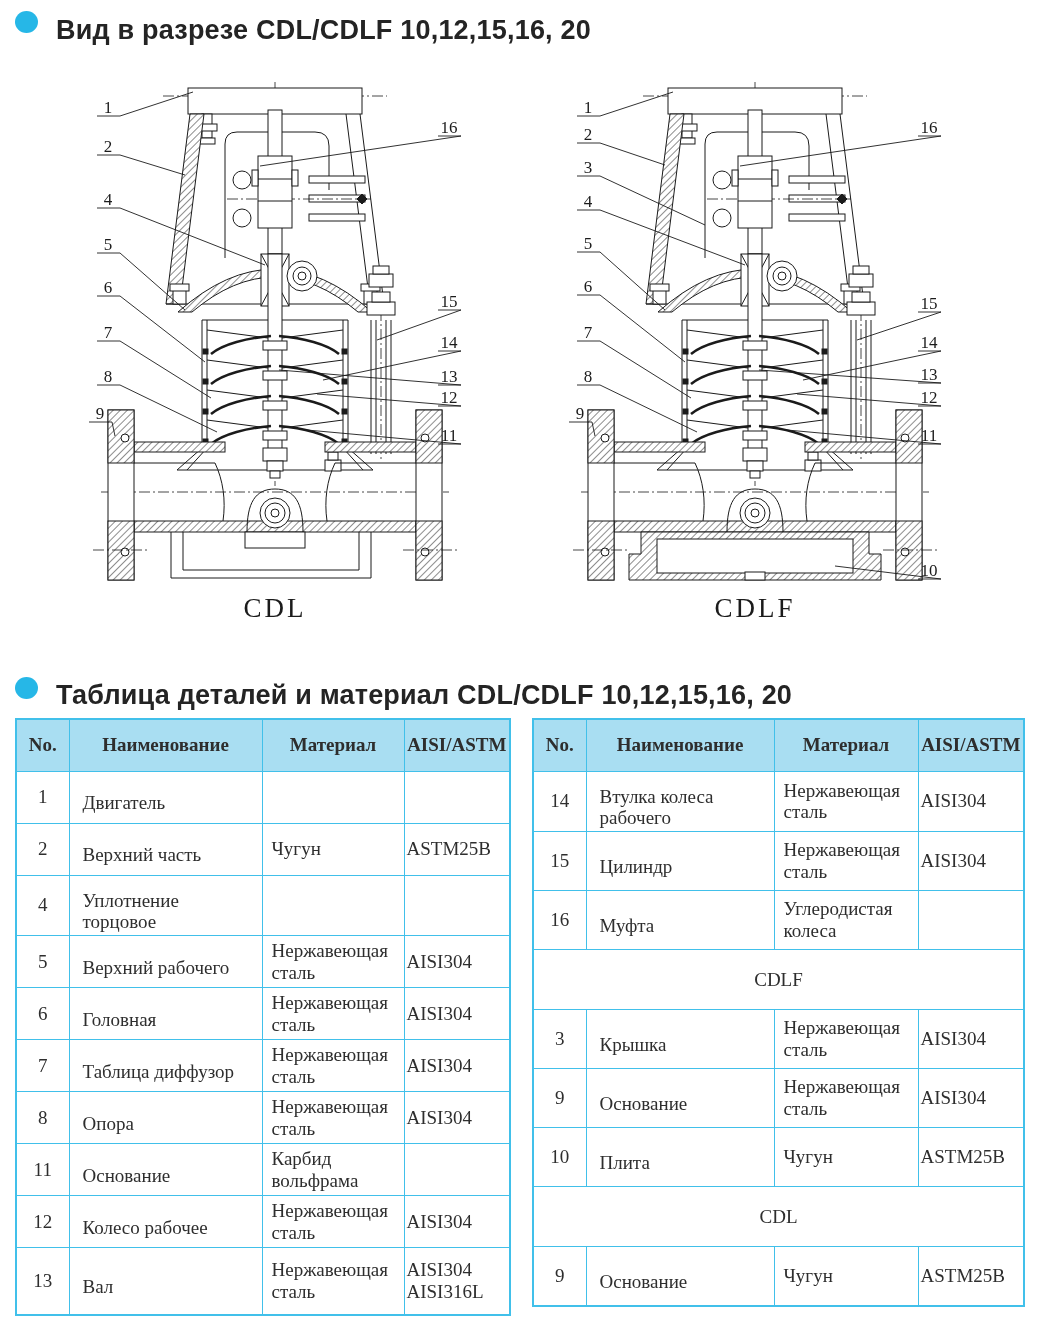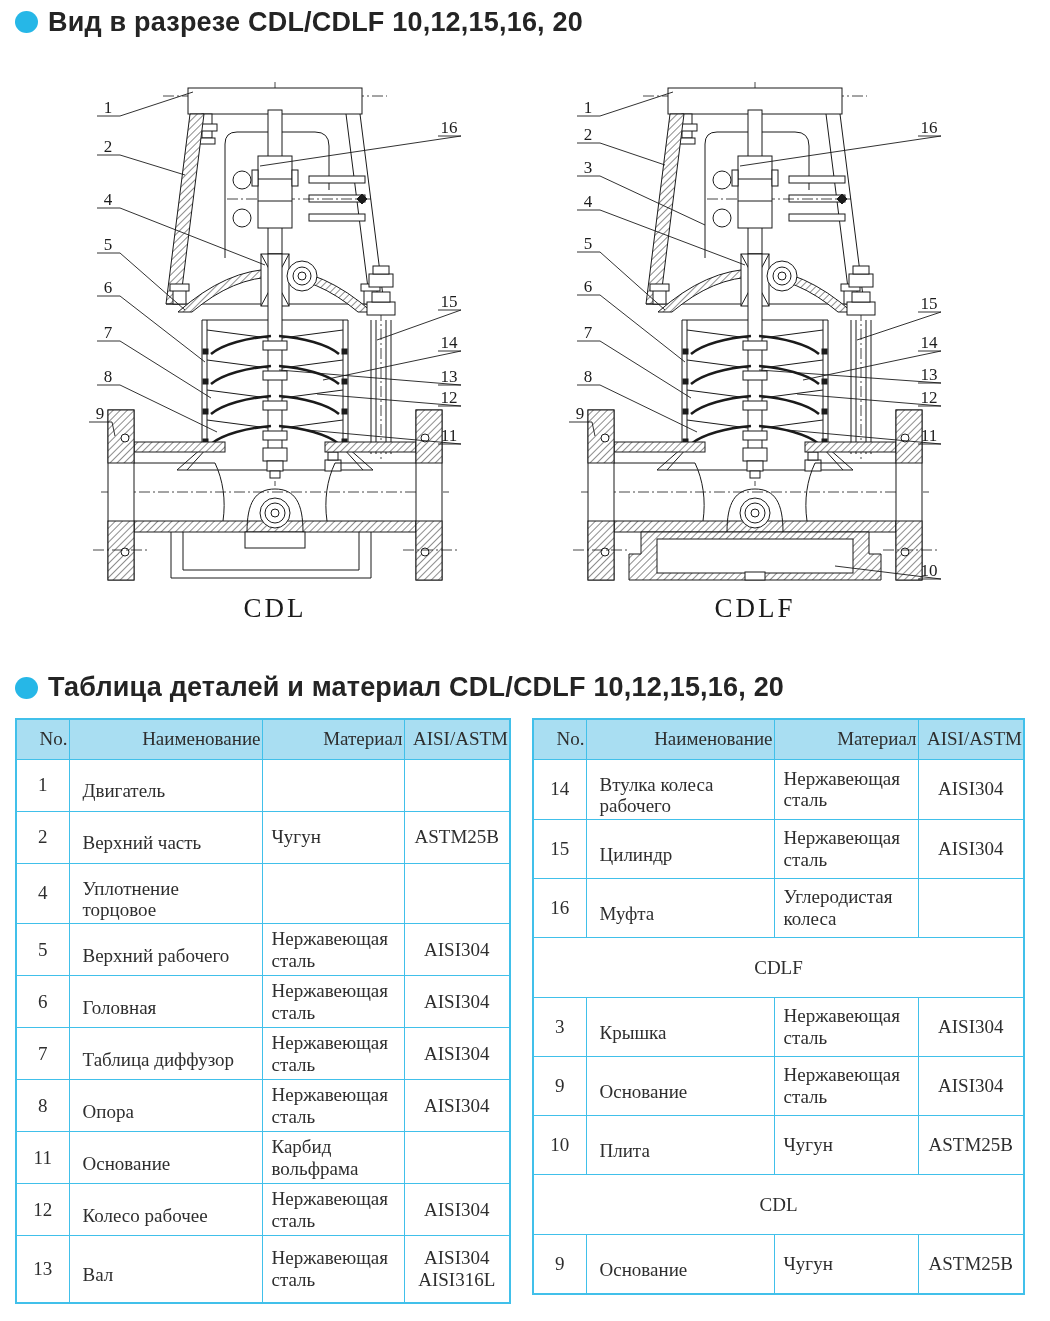--- a/index.html
+++ b/index.html
@@ -10,39 +10,39 @@
     --ttl:#242424;
   }
   *{box-sizing:border-box}
   html,body{margin:0;padding:0}
   body{
     width:1050px;height:1321px;position:relative;overflow:hidden;background:#fff;
     font-family:"Liberation Sans",sans-serif;
   }
   .bullet{position:absolute;left:15px;width:23px;height:22px;border-radius:50%;background:var(--accent)}
   .sec-title{
-    position:absolute;left:48px;margin:0;font-size:27px;font-weight:bold;
+    position:absolute;left:48px;margin:8px;font-size:27px;font-weight:bold;
     color:var(--ttl);letter-spacing:.2px;white-space:nowrap;line-height:30px;
   }
   .diagram{position:absolute;width:400px;height:545px}
   svg text{font-family:"Liberation Serif",serif}
 
   .parts-table{
     position:absolute;border-collapse:collapse;table-layout:fixed;
     font-family:"Liberation Serif",serif;font-size:19px;color:#2e2e2e;
     border:2px solid var(--tb);
   }
   .parts-table td,.parts-table th{
     border:1px solid var(--tb);vertical-align:middle;line-height:1.15;overflow:hidden;
   }
-  .parts-table th{background:var(--hbg);font-weight:normal;text-align:right;height:40px}
+  .parts-table th{background:var(--hbg);font-weight:bold;text-align:center;height:52px}
   .c-no{text-align:center}
   .c-name{padding:14px 6px 2px 13px}
   .c-mat{padding:2px 4px 2px 9px}
-  .c-aisi{text-align:center;white-space:pre-line;padding:2px 2px}
+  .c-aisi{white-space:pre-line;padding:2px 2px}
   .section-row td{text-align:center}
   #table-left .item-row td{height:52px}
   #table-left .item-row.tall td{height:67px}
   #table-right .item-row td{height:59px}
   #table-right .section-row td{height:60px}
 </style>
 </head>
 <body>
 
 <div class="bullet" style="top:11px"></div>

